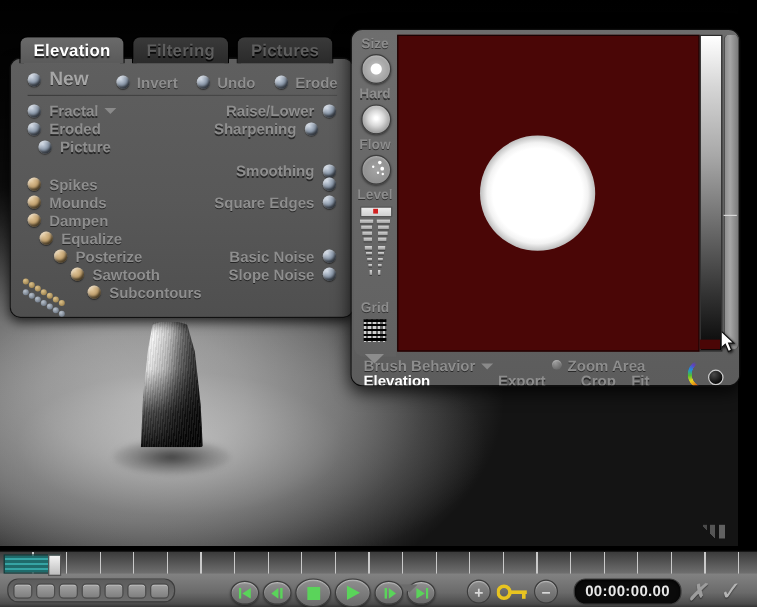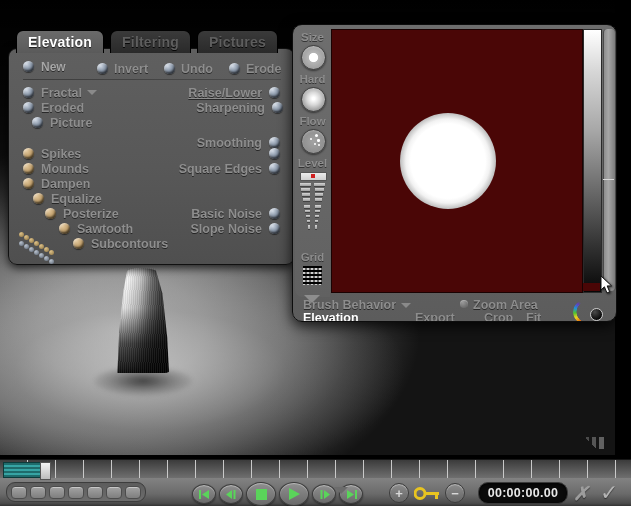--- a/index.html
+++ b/index.html
@@ -55,21 +55,21 @@
     text-shadow:0 1px 0 rgba(0,0,0,.8);}
 
   
   #tool-panel{position:absolute;left:8px;top:48px;width:285px;height:215px;
     background:linear-gradient(180deg,#5f5f5f 0%,#585858 55%,#4f4f4f 100%);
     border:1px solid #111;border-radius:9px;
     box-shadow:0 3px 10px rgba(0,0,0,.75);z-index:8;}
   .row{position:absolute;display:flex;align-items:center;height:15px;}
   .lbl{font-size:12.5px;font-weight:bold;color:#8e8e8e;
     text-shadow:0 1px 0 rgba(0,0,0,.55);white-space:nowrap;}
-  .lbl.big{font-size:12px;color:#a6a6a6;}
+  .lbl.big{font-size:16px;color:#a6a6a6;}
   .bead{width:11px;height:11px;border-radius:50%;flex:none;
     box-shadow:inset -1px -2px 2px rgba(0,0,0,.55),inset 1px 1px 2px rgba(255,255,255,.5),0 1px 1px rgba(0,0,0,.5);}
   .bead.blue{background:radial-gradient(circle at 34% 28%,#cdd6e2 0%,#8a97a8 45%,#4d5767 100%);}
   .bead.tan{background:radial-gradient(circle at 34% 28%,#e3c89c 0%,#c2a270 45%,#7d6336 100%);}
   .caret{width:0;height:0;border-left:5px solid transparent;border-right:5px solid transparent;
     border-top:5px solid #8a8a8a;margin-left:5px;}
   .sep{position:absolute;left:14px;width:258px;height:1px;
     background:linear-gradient(90deg,rgba(0,0,0,.35),rgba(0,0,0,.18));}
   #bead-strip{position:absolute;left:8px;top:182px;width:40px;height:28px;}
   #bead-strip i{position:absolute;width:5px;height:5px;border-radius:50%;display:block;}
@@ -227,24 +227,24 @@
     <div class="row" style="left:14px;top:51px;">
       <span class="bead blue"></span>
       <span class="lbl" style="margin-left:7px;">Eroded</span>
     </div>
     <div class="row" style="left:23px;top:66px;">
       <span class="bead blue"></span>
       <span class="lbl" style="margin-left:7px;">Picture</span>
     </div>
 
     <div class="row" style="right:14px;top:36px;">
-      <span class="lbl" style="margin-right:7px;text-decoration:underline;">Raise/Lower</span>
-      <span class="bead blue"></span>
-    </div>
-    <div class="row" style="right:11px;top:51px;text-align:right;">
+      <span class="lbl" style="margin-right:7px;">Raise/Lower</span>
+      <span class="bead blue"></span>
+    </div>
+    <div class="row" style="right:29px;top:51px;text-align:right;">
       <span class="lbl" style="margin-right:7px;">Sharpening</span>
       <span class="bead blue"></span>
     </div>
     <div class="row" style="right:14px;top:66px;margin-top:20px;">
       <span class="lbl" style="margin-right:7px;">Smoothing</span>
       <span class="bead blue"></span>
     </div>
 
     <div class="row" style="left:14px;top:97px;">
       <span class="bead tan"></span>

